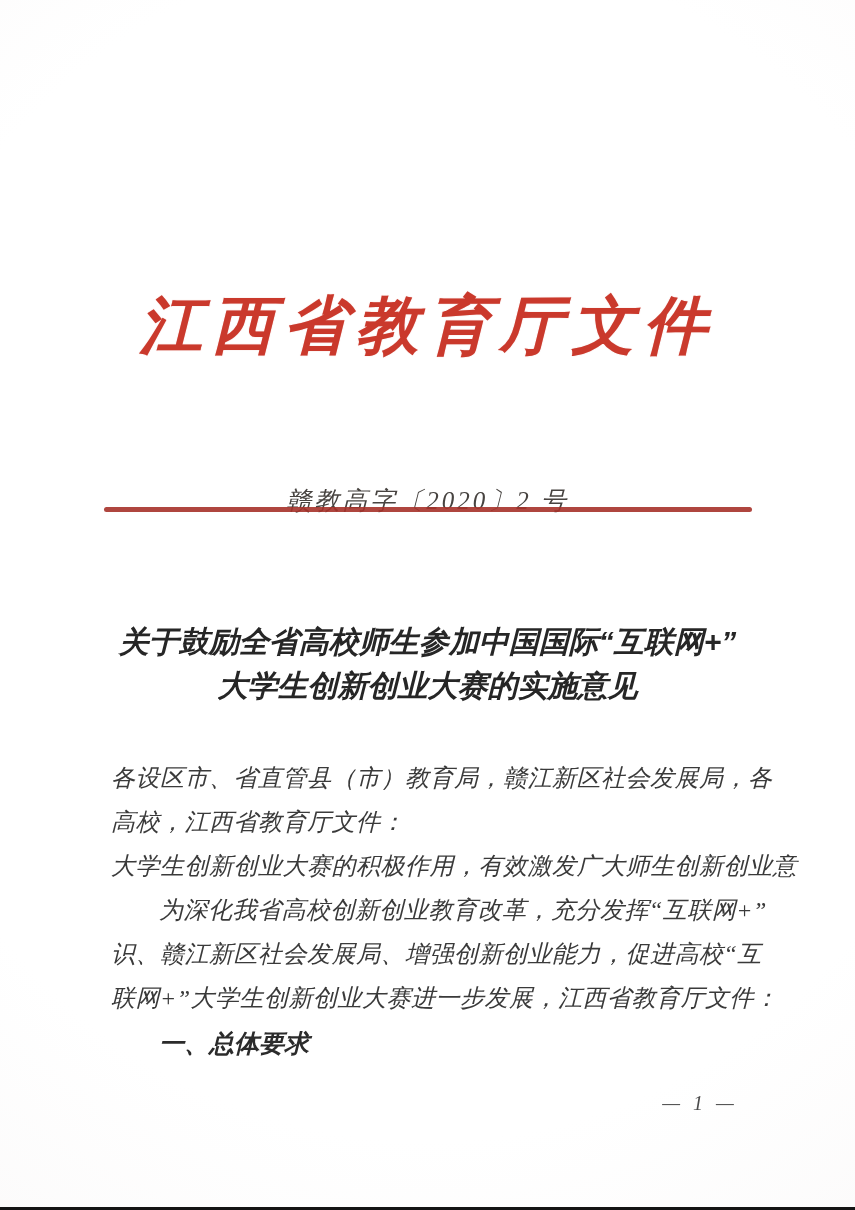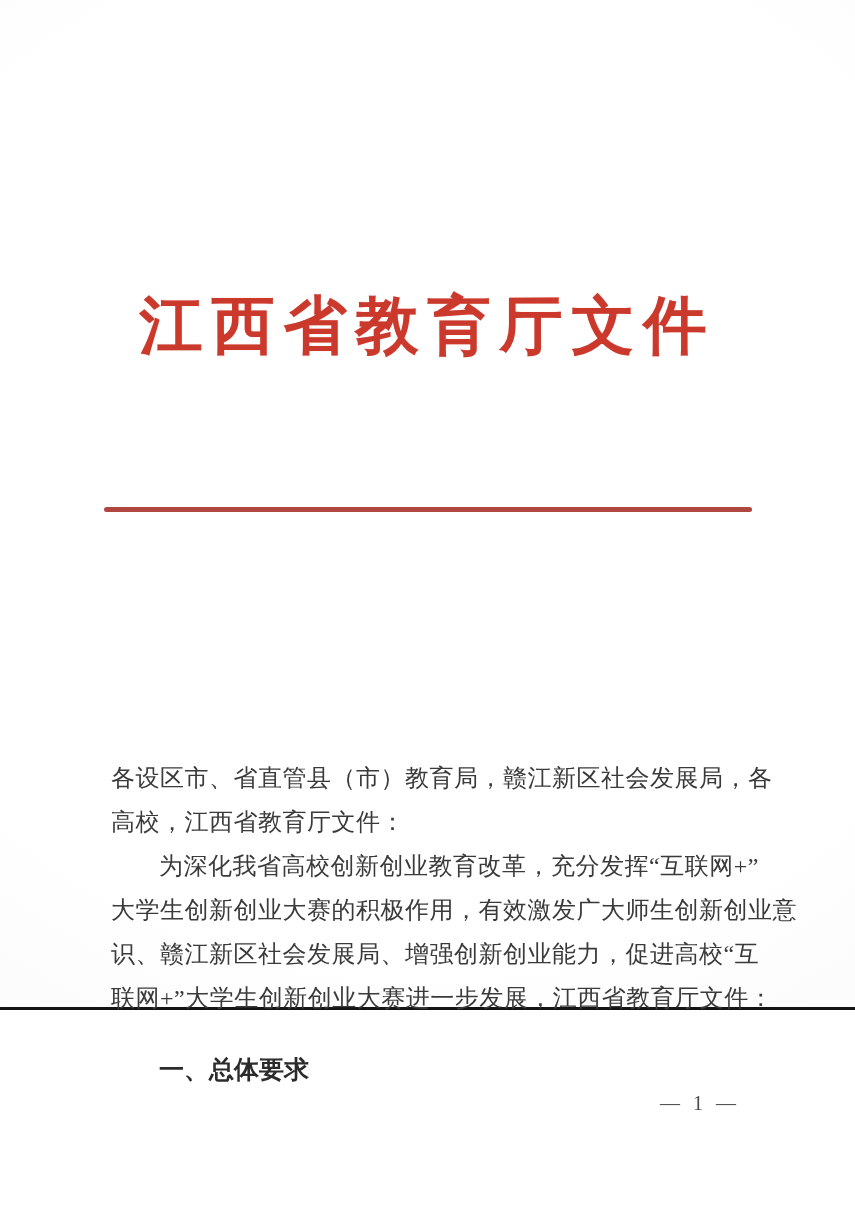--- a/index.html
+++ b/index.html
@@ -7,25 +7,26 @@
   html, body {
     width: 855px;
     height: 1210px;
     overflow: hidden;
     background: #ffffff;
   }
 
   .page {
     position: relative;
     width: 855px;
-    height: 1010px;
+    height: 1210px;
     background:
       radial-gradient(ellipse 120% 90% at 50% 45%, #ffffff 55%, #fbfafa 80%, #f2f1ef 100%);
     border-bottom: 3px solid #141414;
     font-family: "Liberation Serif", "DejaVu Serif", serif;
+    font-style: italic;
   }
 
   
   .doc-header {
     position: absolute;
     top: 283px;
     left: 0;
     width: 100%;
     text-align: center;
     font-size: 63px;
@@ -103,21 +104,20 @@
 
   .section-heading {
     height: 44px;
     line-height: 42px;
     padding-left: 48px;
     font-size: 25px;
     font-weight: 700;
     color: #2b2b2b;
     font-family: "Liberation Sans", "DejaVu Sans", sans-serif;
     white-space: nowrap;
-    margin-top: 26px;
   }
 
   
   .page-number {
     position: absolute;
     top: 1092px;
     left: 645px;
     width: 110px;
     text-align: center;
     font-size: 20px;
@@ -127,29 +127,34 @@
     white-space: nowrap;
   }
 </style>
 </head>
 <body>
 
 <div class="page">
 
   <div class="doc-header">江西省教育厅文件</div>
 
+  <div class="doc-number">赣教高字〔2020〕2 号</div>
 
   <div class="red-rule"></div>
 
+  <div class="doc-title">
+    <div>关于鼓励全省高校师生参加中国国际“互联网+”</div>
+    <div>大学生创新创业大赛的实施意见</div>
+  </div>
 
   <div class="doc-body">
     <div class="body-line">各设区市、省直管县（市）教育局，赣江新区社会发展局，各</div>
     <div class="body-line">高校，江西省教育厅文件：</div>
+    <div class="body-line">大学生创新创业大赛的积极作用，有效激发广大师生创新创业意</div>
     <div class="body-line indent">为深化我省高校创新创业教育改革，充分发挥“互联网+”</div>
-    <div class="body-line">大学生创新创业大赛的积极作用，有效激发广大师生创新创业意</div>
     <div class="body-line">识、赣江新区社会发展局、增强创新创业能力，促进高校“互</div>
     <div class="body-line">联网+”大学生创新创业大赛进一步发展，江西省教育厅文件：</div>
     <div class="section-heading">一、总体要求</div>
   </div>
 
   <div class="page-number">— 1 —</div>
 
 </div>
 
 </body></html>

